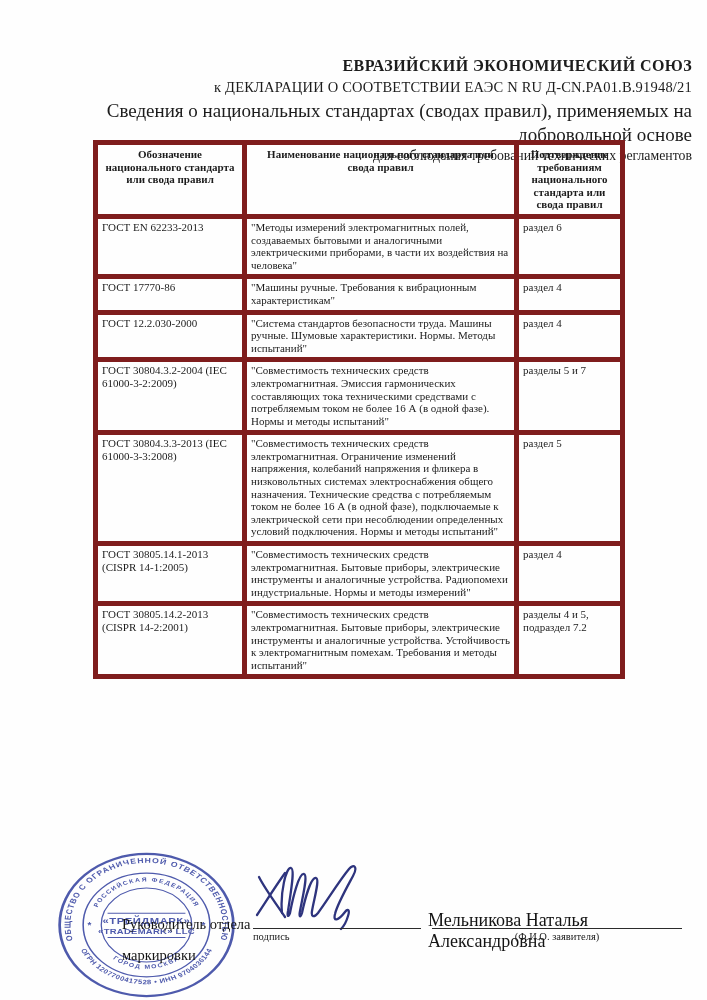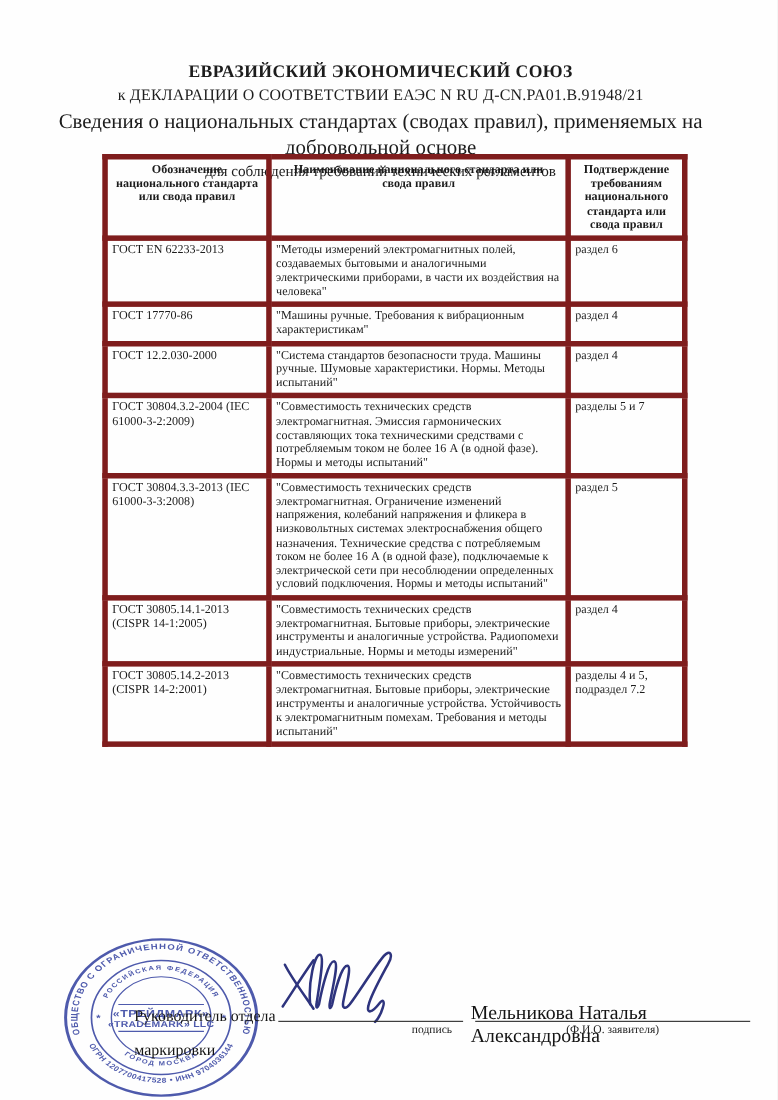--- a/index.html
+++ b/index.html
@@ -2,40 +2,40 @@
 <html><head>
 <meta charset="utf-8">
 <style>
   html,body{margin:0;padding:0;background:#e8e8e8;}
   .page{
     position:relative; width:707px; height:1000px; background:#fefefe;
     margin:0 auto; overflow:hidden;
     font-family:"Liberation Serif","DejaVu Serif",serif; color:#1c1c1c;
   }
   
-  .hdr{position:absolute; top:56px; left:0; width:692px; text-align:center; line-height:1.25;}
+  .hdr{position:absolute; top:56px; left:0; width:692px; text-align:right; line-height:1.25;}
   .hdr .t1{font-size:16px; font-weight:bold; letter-spacing:.4px;}
   .hdr .t2{font-size:14.5px; margin-top:5px;}
   .hdr .t3{font-size:14.5px; margin-top:2px; letter-spacing:.2px;}
   .hdr .t4{font-size:19px; margin-top:3px;}
   .hdr .t5{font-size:13.8px;}
   
   .tbl-wrap{position:absolute; left:93px; top:140px; width:527px;}
   table.std{border-collapse:collapse; width:100%; table-layout:fixed;}
   table.std th, table.std td{
     border:5px solid #7f1d1d; vertical-align:top;
     font-size:11px; line-height:12.6px; padding:2px 4px 3px 4px;
     overflow:hidden;
   }
   table.std th{font-weight:bold; text-align:center; padding:3px 6px;}
   col.c1{width:149px;} col.c2{width:272px;} col.c3{width:106px;}
   
   .pos-text{position:absolute; left:122px; top:909px; font-size:14.5px; line-height:31px; color:#141414; white-space:nowrap;}
   .sig-line{position:absolute; left:253px; top:928px; width:168px; height:1px; background:#2b2b2b;}
-  .sig-caption{position:absolute; left:243px; top:931px; width:168px; text-align:right; font-size:10.5px; color:#222;}
+  .sig-caption{position:absolute; left:253px; top:931px; width:168px; text-align:left; font-size:10.5px; color:#222;}
   .name-text{position:absolute; left:428px; top:910px; width:258px; text-align:left; font-size:18px; color:#141414;}
   .name-line{position:absolute; left:432px; top:928px; width:250px; height:1px; background:#2b2b2b;}
   .name-caption{position:absolute; left:428px; top:931px; width:258px; text-align:center; font-size:10.5px; color:#222;}
   
   .stamp{position:absolute; left:56px; top:851px; width:181px; height:148px; mix-blend-mode:multiply; opacity:.92;}
   .stamp text{font-family:"Liberation Sans","DejaVu Sans",sans-serif;}
   .st-outer{font-size:9.6px; letter-spacing:1.1px; font-weight:bold;}
   .st-bottom{font-size:8.6px; letter-spacing:.5px; font-weight:bold;}
   .st-inner{font-size:7.6px; letter-spacing:1.6px; font-weight:bold;}
   .st-c1{font-size:12.5px; font-weight:bold; letter-spacing:.5px;}

